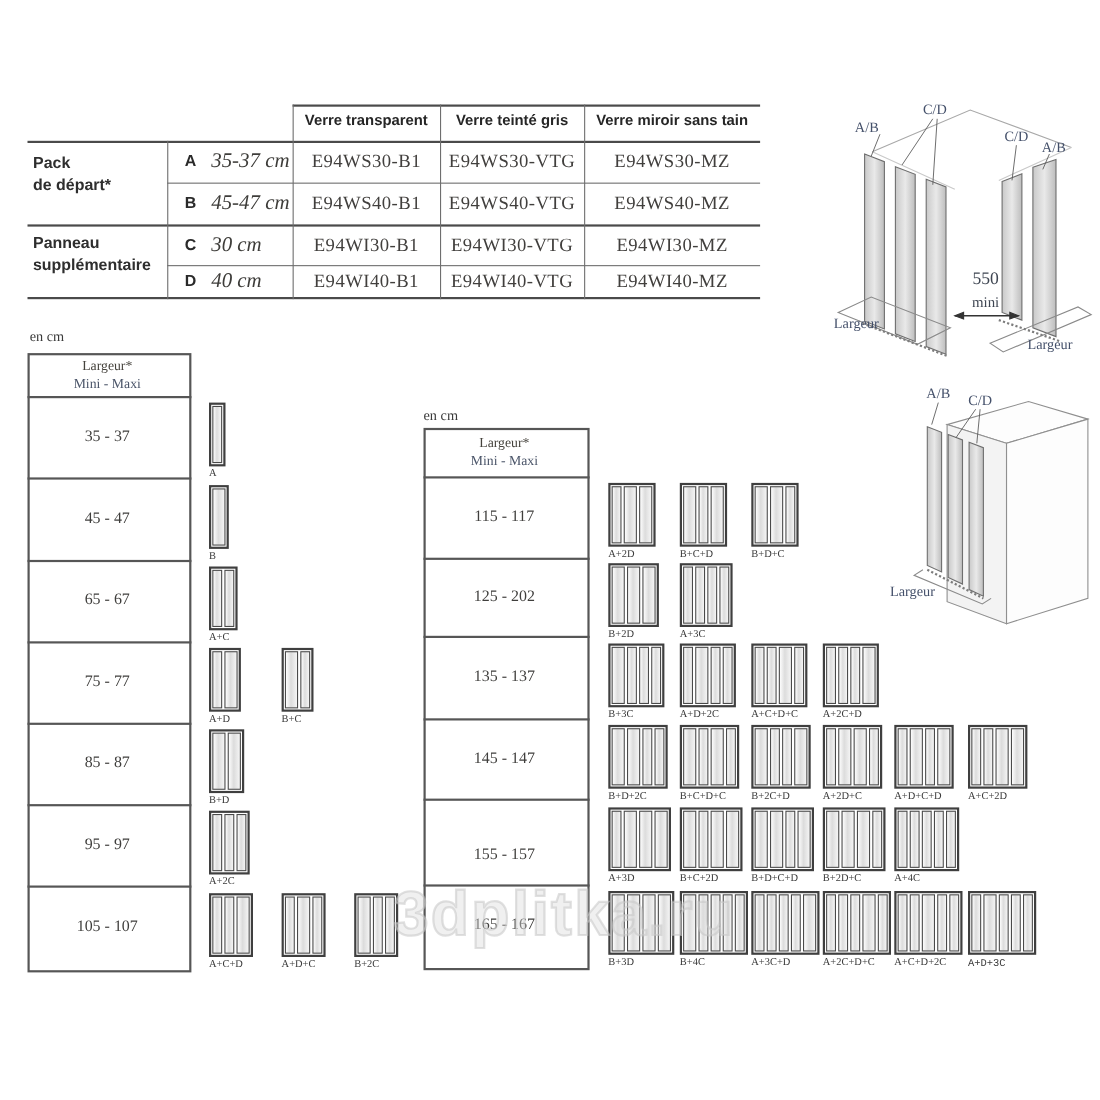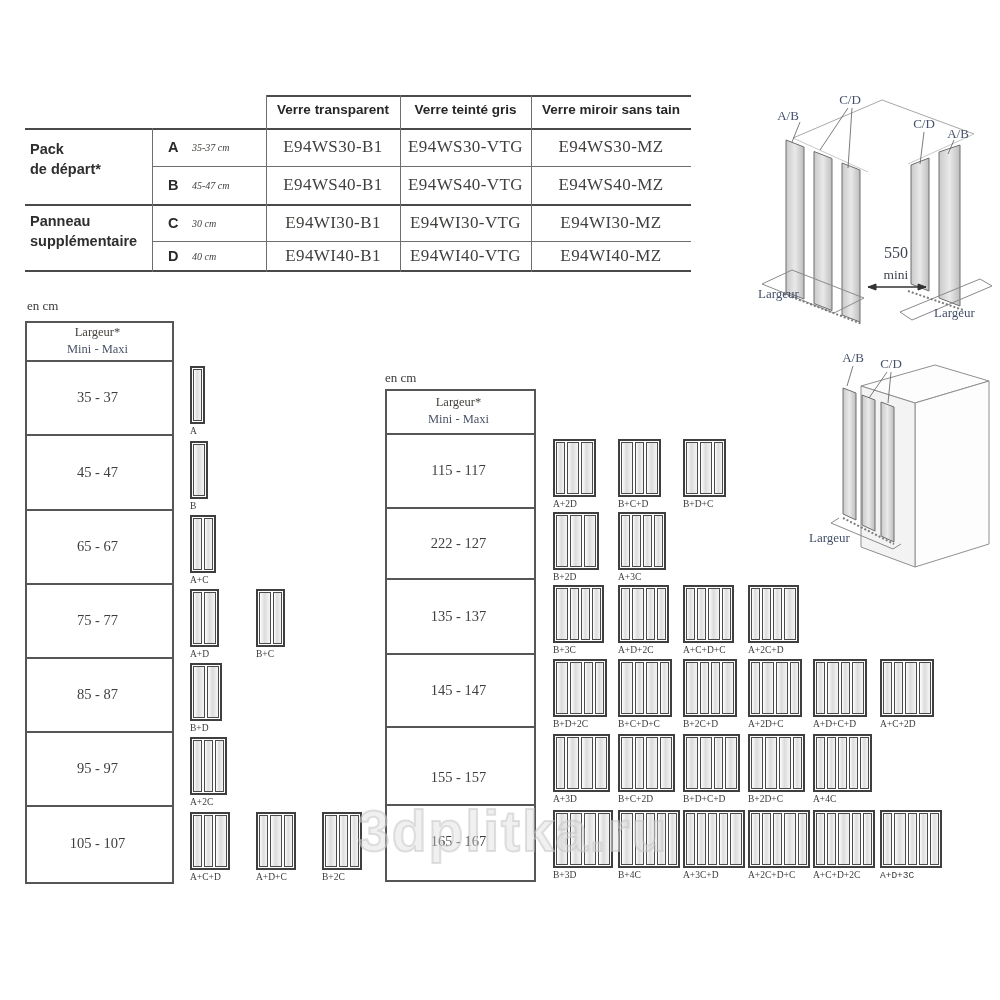--- a/index.html
+++ b/index.html
@@ -9,21 +9,21 @@
   
   #top-table{left:25px;top:95px;width:666px;height:178px;}
   .tline{position:absolute;background:#4d4d4d;}
   .tline.thin{background:#6e6e6e;}
   .tt-head{position:absolute;transform:translate(-50%,0);font-family:"Liberation Sans",sans-serif;
            font-weight:bold;font-size:13.5px;color:#262626;white-space:nowrap;}
   .tt-group{position:absolute;font-family:"Liberation Sans",sans-serif;font-weight:bold;
             font-size:14.5px;color:#2e2e2e;white-space:nowrap;}
   .tt-letter{position:absolute;transform:translate(0,-50%);font-family:"Liberation Sans",sans-serif;
              font-weight:bold;font-size:14.5px;color:#2a2a2a;}
-  .tt-size{position:absolute;transform:translate(0,-50%);font-style:italic;font-size:10px;color:#3e3d3a;white-space:nowrap;}
+  .tt-size{position:absolute;transform:translate(0,-50%);font-style:italic;font-size:19px;color:#3e3d3a;white-space:nowrap;}
   .tt-code{position:absolute;transform:translate(-50%,-50%);font-size:17px;color:#413f3d;
            letter-spacing:.4px;white-space:nowrap;}
   
   .unit-label{position:absolute;font-size:13px;color:#3a3a3a;}
   .tbl-frame{position:absolute;border:2px solid #565656;background:transparent;}
   .tbl-sep{position:absolute;background:#565656;height:2px;}
   .hdr1{position:absolute;transform:translate(-50%,0);font-size:12.5px;color:#45423c;white-space:nowrap;}
   .hdr2{position:absolute;transform:translate(-50%,0);font-size:12.5px;color:#4a5468;white-space:nowrap;}
   .rangecell{position:absolute;transform:translate(-50%,-50%);font-size:14.5px;color:#3f3e3c;white-space:nowrap;}
   .icon-group{position:absolute;}
@@ -273,21 +273,21 @@
       <div class="icon-label">B+C+D</div>
     </div>
     <div class="icon-group" style="left: 298px; top: 69px;">
       <div class="pframe">
         <div class="panel wide"></div>
         <div class="panel wide"></div>
         <div class="panel narrow"></div>
       </div>
       <div class="icon-label">B+D+C</div>
     </div>
-    <div class="rangecell" style="left: 73.5px; top: 172.5px;">222 - 127</div>
+    <div class="rangecell" style="left: 73.5px; top: 172.5px;">125 - 202</div>
     <div class="icon-group" style="left: 168px; top: 141.5px;">
       <div class="pframe">
         <div class="panel wide"></div>
         <div class="panel wide"></div>
         <div class="panel wide"></div>
       </div>
       <div class="icon-label">B+2D</div>
     </div>
     <div class="icon-group" style="left: 233px; top: 141.5px;">
       <div class="pframe">

